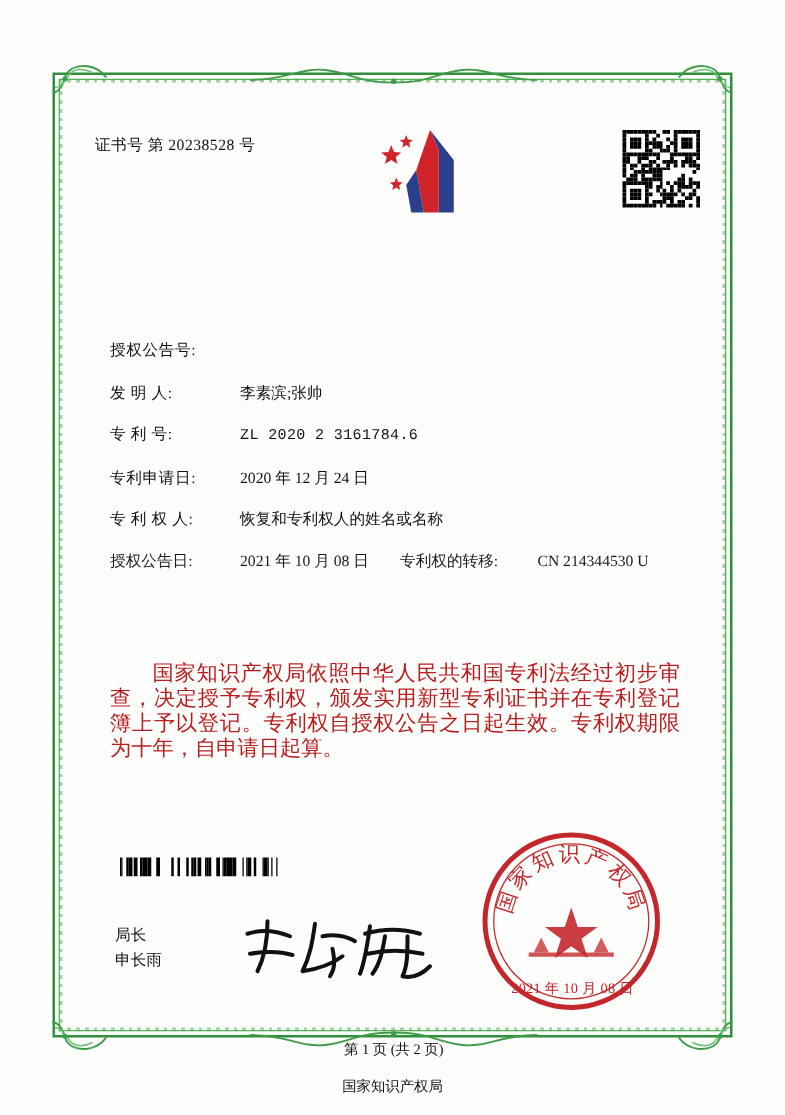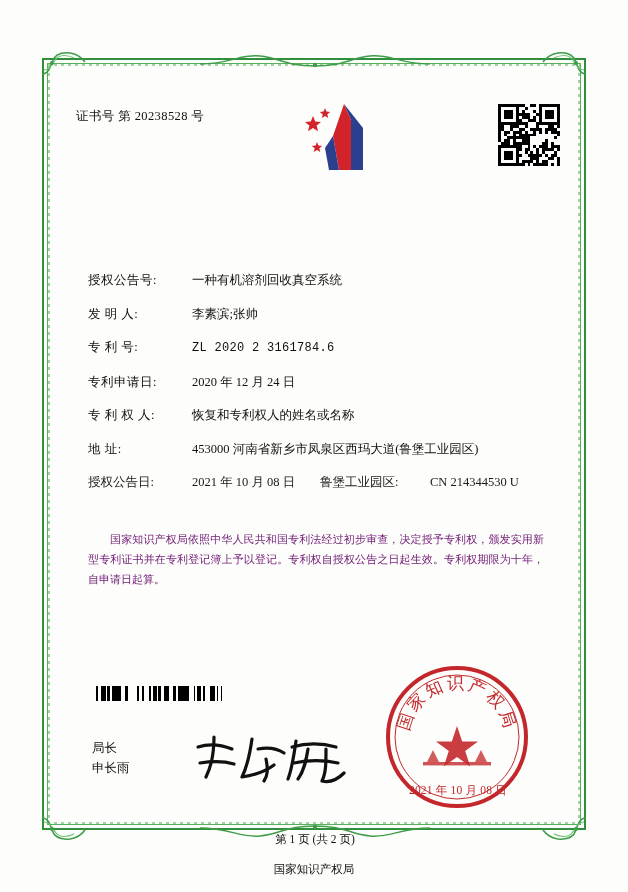--- a/index.html
+++ b/index.html
@@ -164,24 +164,24 @@
   }
   .pub-row .lab2 { width: 104px; flex: none; }
   .pub-row .val2 { width: 128px; }
   .pub-row .lab3 { width: 110px; flex: none; }
   .pub-row .val3 { flex: 1; }
 
   .para {
     position: absolute;
     left: 28px;
     width: 456px;
-    font-size: 11px;
+    font-size: 17px;
     line-height: 20px;
     text-align: justify;
-    color: #701a75;
+    color: #b91c1c;
     text-indent: 2em;
   }
   .p1 { top: 455px; }
   .p2 { top: 520px; }
 
   
   .barcode {
     position: absolute;
     left: 36px;
     top: 612px;
@@ -760,21 +760,20 @@
           <i style="background: transparent;"></i>
           <i></i>
         </div>
     </div>
 
 
     <div class="fields">
 
       <div class="field">
         <div class="lab">授权公告号:</div>
-        <div class="val">一种有机溶剂回收真空系统</div>
       </div>
 
       <div class="field">
         <div class="lab">发  明  人:</div>
         <div class="val">李素滨;张帅</div>
       </div>
 
       <div class="field">
         <div class="lab">专  利  号:</div>
         <div class="val"><span class="mono">ZL 2020 2 3161784.6</span></div>
@@ -783,29 +782,25 @@
       <div class="field">
         <div class="lab">专利申请日:</div>
         <div class="val">2020 年 12 月 24 日</div>
       </div>
 
       <div class="field">
         <div class="lab">专  利  权  人:</div>
         <div class="val">恢复和专利权人的姓名或名称</div>
       </div>
 
-      <div class="field">
-        <div class="lab">地        址:</div>
-        <div class="val">453000 河南省新乡市凤泉区西玛大道(鲁堡工业园区)</div>
-      </div>
 
       <div class="pub-row">
         <div class="lab2">授权公告日:</div>
         <div class="val2">2021 年 10 月 08 日</div>
-        <div class="lab3">鲁堡工业园区:</div>
+        <div class="lab3">专利权的转移:</div>
         <div class="val3">CN 214344530 U</div>
       </div>
 
     </div>
 
     <div class="para p1">国家知识产权局依照中华人民共和国专利法经过初步审查，决定授予专利权，颁发实用新型专利证书并在专利登记簿上予以登记。专利权自授权公告之日起生效。专利权期限为十年，自申请日起算。</div>
 
     <div class="barcode" id="barcode">
         <i style="width: 1px; background: rgb(0, 0, 0);"></i>
         <i style="width: 1px; background: rgb(0, 0, 0);"></i>

